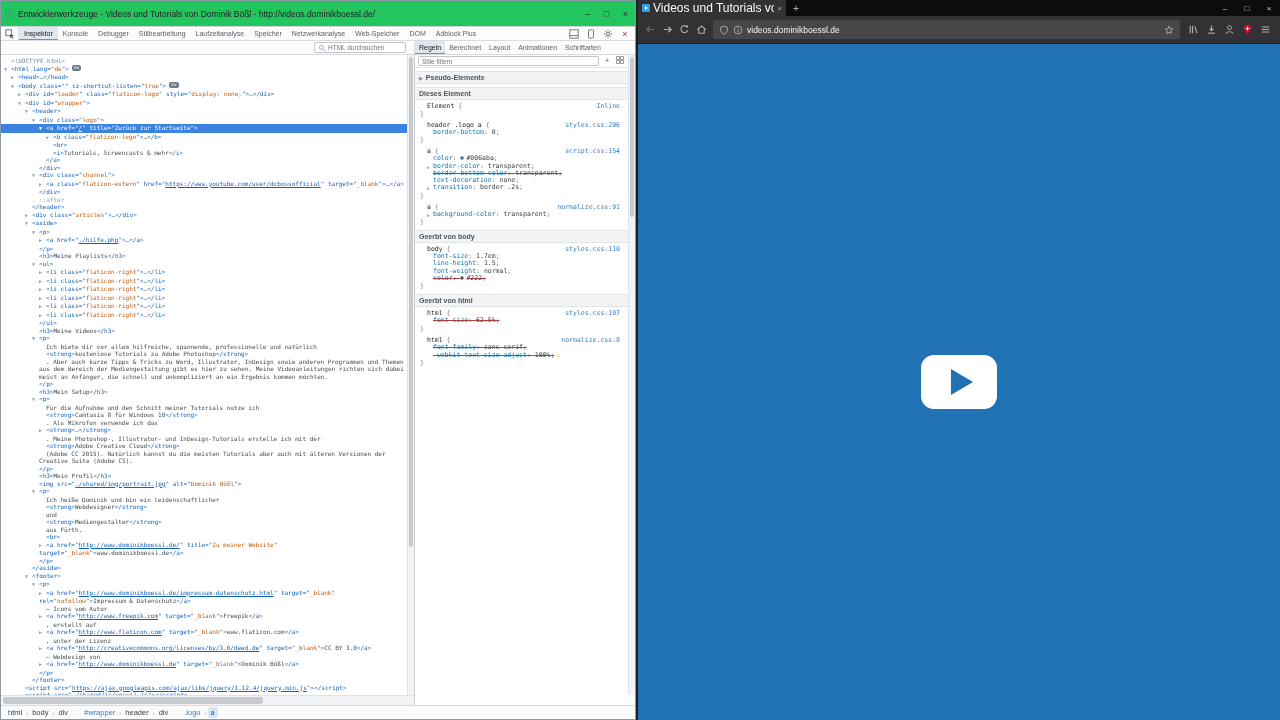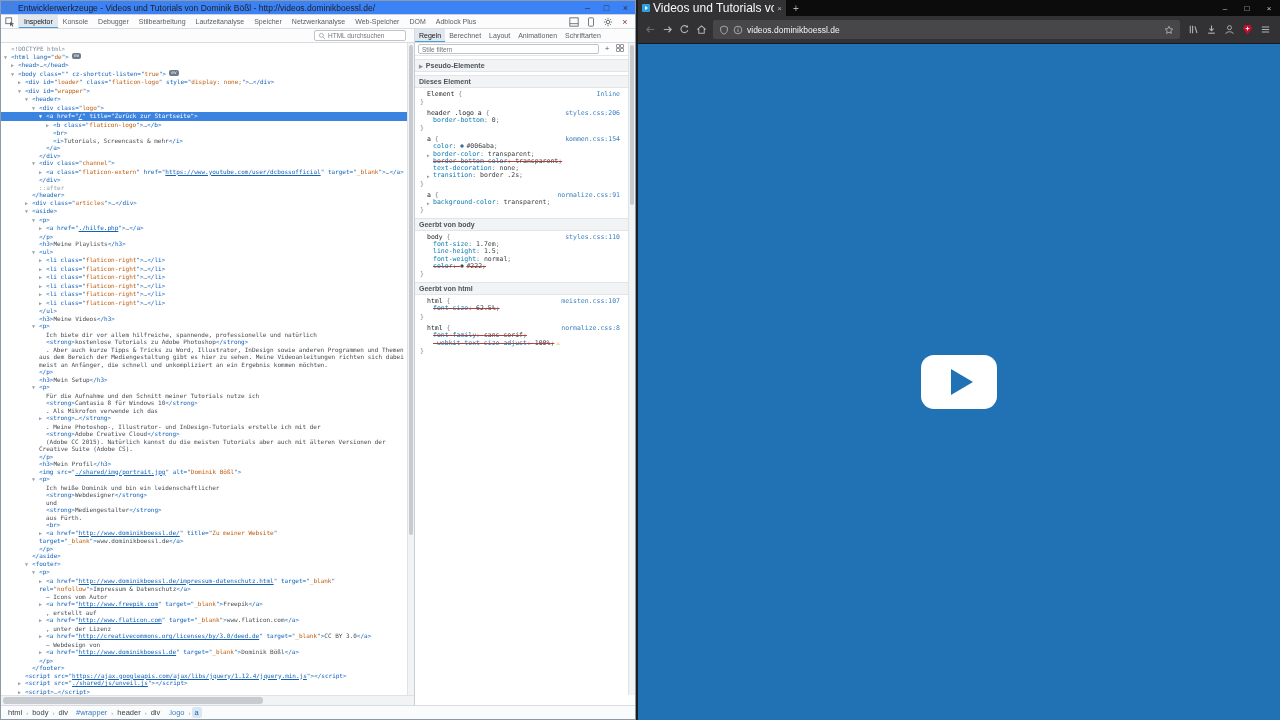--- a/index.html
+++ b/index.html
@@ -2,21 +2,21 @@
 <html><head>
 <meta charset="utf-8">
 <style>
 *{margin:0;padding:0;box-sizing:border-box;}
 html,body{width:1280px;height:720px;overflow:hidden;}
 body{font-family:"Liberation Sans",sans-serif;background:#1d1d20;}
 .desktop{position:relative;width:1280px;height:720px;background:#1d1d20;}
 
 
 .lw{position:absolute;left:0;top:0;width:636px;height:720px;background:#fff;border:1px solid #8d9aa5;display:flex;flex-direction:column;}
-.lw-titlebar{height:14px;background:#3b82f6;border-bottom:1px solid #cfd4d9;display:flex;align-items:center;gap:4px;padding-left:4px;flex:0 0 auto;}
+.lw-titlebar{height:26px;background:#22c55e;border-bottom:1px solid #cfd4d9;display:flex;align-items:center;gap:4px;padding-left:4px;flex:0 0 auto;}
 .lw-title{font-size:8.5px;color:#222;white-space:nowrap;overflow:hidden;flex:1;}
 .win-controls{display:flex;height:100%;flex:0 0 auto;}
 .win-btn{width:19px;height:100%;display:flex;align-items:center;justify-content:center;font-size:9px;color:#333;}
 .dt-toolbar{height:14px;background:#fcfcfc;border-bottom:1px solid #d8dce1;display:flex;align-items:stretch;flex:0 0 auto;}
 .dt-picker{width:18px;display:flex;align-items:center;justify-content:center;color:#5a6169;border-right:1px solid #e2e5e9;}
 .dt-tabs{display:flex;}
 .dt-tab{font-size:7px;line-height:13px;padding:0 5px;color:#585f66;white-space:nowrap;}
 .dt-tab.active{background:#e1e7ee;color:#14171a;box-shadow:inset 0 -1px 0 #4c9ed9;}
 .dt-right{margin-left:auto;display:flex;align-items:center;gap:5px;padding-right:4px;color:#5a6169;}
 .dt-right .icn{width:12px;height:12px;display:flex;align-items:center;justify-content:center;font-size:9px;}
@@ -73,21 +73,21 @@
 .rules-vscroll{width:7px;background:#f2f3f4;border-left:1px solid #e0e2e5;position:relative;flex:0 0 auto;}
 .rules-vscroll .thumb{position:absolute;left:1px;right:1px;top:2px;height:160px;background:#c7cbd0;border-radius:3px;}
 
 .dt-bottomrow{height:10px;display:flex;flex:0 0 auto;}
 .mk-hscroll{width:413px;background:#f2f3f4;border-top:1px solid #e0e2e5;position:relative;flex:0 0 auto;}
 .mk-hscroll .thumb-h{position:absolute;top:1px;bottom:1px;left:2px;width:260px;background:#c7cbd0;border-radius:3px;}
 .dt-bottomfill{flex:1;background:#fff;border-left:1px solid #c9ced3;}
 .dt-breadcrumb{height:14px;background:#fafbfc;border-top:1px solid #d8dce1;display:flex;align-items:center;padding:0 4px;gap:1px;flex:0 0 auto;font-size:7.5px;color:#3d4247;overflow:hidden;}
 .bc-item{padding:1px 3px;border-radius:2px;white-space:nowrap;}
 .bc-item.active{background:#dbe6f3;color:#0b61c4;}
-.bc-detail{color:#3a7fc2;margin-left:8px;}
+.bc-detail{color:#3a7fc2;margin-left:16px;}
 .bc-sep{color:#9aa0a6;font-size:6px;}
 
 
 .bw{position:absolute;left:638px;top:0;width:642px;height:720px;display:flex;flex-direction:column;background:#0c0c0d;}
 .bw-titlebar{height:16px;display:flex;align-items:stretch;background:#0c0c0d;flex:0 0 auto;}
 .bw-tab{width:148px;background:#323234;display:flex;align-items:center;gap:3px;padding:0 4px;flex:0 0 auto;}
 .favicon{width:8px;height:8px;background:#2e9fe0;border-radius:1px;display:flex;align-items:center;justify-content:center;flex:0 0 auto;}
 .fav-tri{width:0;height:0;border-left:3px solid #fff;border-top:2px solid transparent;border-bottom:2px solid transparent;margin-left:1px;}
 .bw-tab-title{font-size:12px;color:#f9f9fa;white-space:nowrap;overflow:hidden;flex:1;}
 .bw-tab-close{color:#b1b1b3;font-size:8px;flex:0 0 auto;}
@@ -293,21 +293,21 @@
               <div class="rule">
                 <div class="rule-head"><span class="rule-selector">Element</span><span class="rule-brace"> {</span><span class="rule-sheet">Inline</span></div>
                 <div class="rule-close">}</div>
               </div>
               <div class="rule">
                 <div class="rule-head"><span class="rule-selector">header .logo a</span><span class="rule-brace"> {</span><span class="rule-sheet">styles.css:206</span></div>
                 <div class="rule-prop"><span class="prop-name">border-bottom</span><span class="prop-colon">: </span><span class="prop-value">0</span><span class="prop-colon">;</span></div>
                 <div class="rule-close">}</div>
               </div>
               <div class="rule">
-                <div class="rule-head"><span class="rule-selector">a</span><span class="rule-brace"> {</span><span class="rule-sheet">kommen.css:154</span></div>
+                <div class="rule-head"><span class="rule-selector">a</span><span class="rule-brace"> {</span><span class="rule-sheet">script.css:154</span></div>
                 <div class="rule-prop"><span class="prop-name">color</span><span class="prop-colon">: </span><span class="swatch" style="background: rgb(0, 106, 186);"></span><span class="prop-value">#006aba</span><span class="prop-colon">;</span></div>
                 <div class="rule-prop"><span class="prop-tw">▶</span><span class="prop-name">border-color</span><span class="prop-colon">: </span><span class="prop-value">transparent</span><span class="prop-colon">;</span></div>
                 <div class="rule-prop struck"><span class="prop-name">border-bottom-color</span><span class="prop-colon">: </span><span class="prop-value">transparent</span><span class="prop-colon">;</span></div>
                 <div class="rule-prop"><span class="prop-name">text-decoration</span><span class="prop-colon">: </span><span class="prop-value">none</span><span class="prop-colon">;</span></div>
                 <div class="rule-prop"><span class="prop-tw">▶</span><span class="prop-name">transition</span><span class="prop-colon">: </span><span class="prop-value">border .2s</span><span class="prop-colon">;</span></div>
                 <div class="rule-close">}</div>
               </div>
               <div class="rule">
                 <div class="rule-head"><span class="rule-selector">a</span><span class="rule-brace"> {</span><span class="rule-sheet">normalize.css:91</span></div>
                 <div class="rule-prop"><span class="prop-tw">▶</span><span class="prop-name">background-color</span><span class="prop-colon">: </span><span class="prop-value">transparent</span><span class="prop-colon">;</span></div>
@@ -317,21 +317,21 @@
               <div class="rule">
                 <div class="rule-head"><span class="rule-selector">body</span><span class="rule-brace"> {</span><span class="rule-sheet">styles.css:110</span></div>
                 <div class="rule-prop"><span class="prop-name">font-size</span><span class="prop-colon">: </span><span class="prop-value">1.7em</span><span class="prop-colon">;</span></div>
                 <div class="rule-prop"><span class="prop-name">line-height</span><span class="prop-colon">: </span><span class="prop-value">1.5</span><span class="prop-colon">;</span></div>
                 <div class="rule-prop"><span class="prop-name">font-weight</span><span class="prop-colon">: </span><span class="prop-value">normal</span><span class="prop-colon">;</span></div>
                 <div class="rule-prop struck"><span class="prop-name">color</span><span class="prop-colon">: </span><span class="swatch" style="background: rgb(34, 34, 34);"></span><span class="prop-value">#222</span><span class="prop-colon">;</span></div>
                 <div class="rule-close">}</div>
               </div>
               <div class="rules-section"><span class="rs-label">Geerbt von html</span></div>
               <div class="rule">
-                <div class="rule-head"><span class="rule-selector">html</span><span class="rule-brace"> {</span><span class="rule-sheet">meisten.css:107</span></div>
+                <div class="rule-head"><span class="rule-selector">html</span><span class="rule-brace"> {</span><span class="rule-sheet">styles.css:107</span></div>
                 <div class="rule-prop struck"><span class="prop-name">font-size</span><span class="prop-colon">: </span><span class="prop-value">62.5%</span><span class="prop-colon">;</span></div>
                 <div class="rule-close">}</div>
               </div>
               <div class="rule">
                 <div class="rule-head"><span class="rule-selector">html</span><span class="rule-brace"> {</span><span class="rule-sheet">normalize.css:8</span></div>
                 <div class="rule-prop struck"><span class="prop-name">font-family</span><span class="prop-colon">: </span><span class="prop-value">sans-serif</span><span class="prop-colon">;</span></div>
                 <div class="rule-prop struck"><span class="prop-name">-webkit-text-size-adjust</span><span class="prop-colon">: </span><span class="prop-value">100%</span><span class="prop-colon">;</span><span class="prop-warn">⚠</span></div>
                 <div class="rule-close">}</div>
               </div>
             </div>

